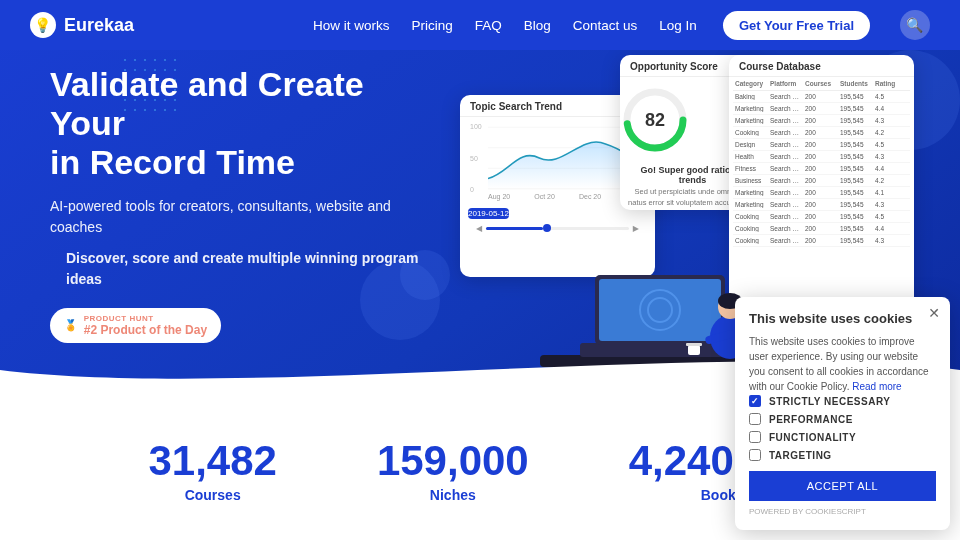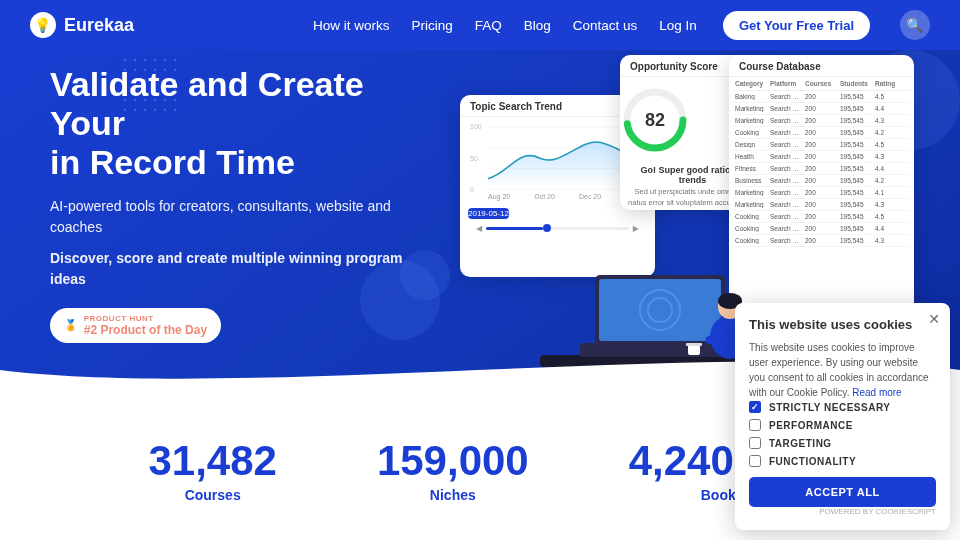--- a/index.html
+++ b/index.html
@@ -115,20 +115,21 @@
       font-size: 14px;
       line-height: 1.5;
       margin-bottom: 10px;
       opacity: 0.92;
     }
     .hero-text .subline {
       font-size: 14px;
       font-weight: 700;
       margin-top: 6px;
       margin-bottom: 18px;
+      margin-left: 16px;
     }
     .badge-ph {
       display: inline-flex;
       align-items: center;
       gap: 6px;
       background: #fff;
       border-radius: 20px;
       padding: 6px 14px;
       font-size: 11px;
       color: #333;
@@ -400,33 +401,34 @@
       content: '✓';
       color: #fff;
       font-size: 9px;
     }
     .btn-accept {
       display: block;
       width: 100%;
       background: #1a3ed4;
       color: #fff;
       border: none;
-      border-radius: 5px;
+      border-radius: 0;
       padding: 9px;
       font-size: 11px;
-      font-weight: 700;
+      font-weight: 400;
       letter-spacing: 0.5px;
       cursor: pointer;
       margin-top: 10px;
       text-align: center;
     }
     .powered-by {
-      text-align: right;
+      text-align: left;
       font-size: 8px;
       color: #aaa;
+      margin-top: 6px;
     }
 
     
     .wave {
       position: absolute;
       bottom: 0; left: 0; right: 0;
     }
   </style>
 </head>
 <body>
@@ -703,21 +705,21 @@
   <div class="cookie-option">
     <div class="check-blue"></div>
     <span>STRICTLY NECESSARY</span>
   </div>
   <div class="cookie-option">
     <input type="checkbox" style="">
     <span>PERFORMANCE</span>
   </div>
   <div class="cookie-option">
     <input type="checkbox" style="">
-    <span>TARGETING</span>
+    <span>FUNCTIONALITY</span>
   </div>
   <div class="cookie-option">
     <input type="checkbox" style="">
-    <span>FUNCTIONALITY</span>
+    <span>TARGETING</span>
   </div>
   <button class="btn-accept">ACCEPT ALL</button>
   <div class="powered-by">POWERED BY COOKIESCRIPT</div>
 </div>
 
 </body></html>

